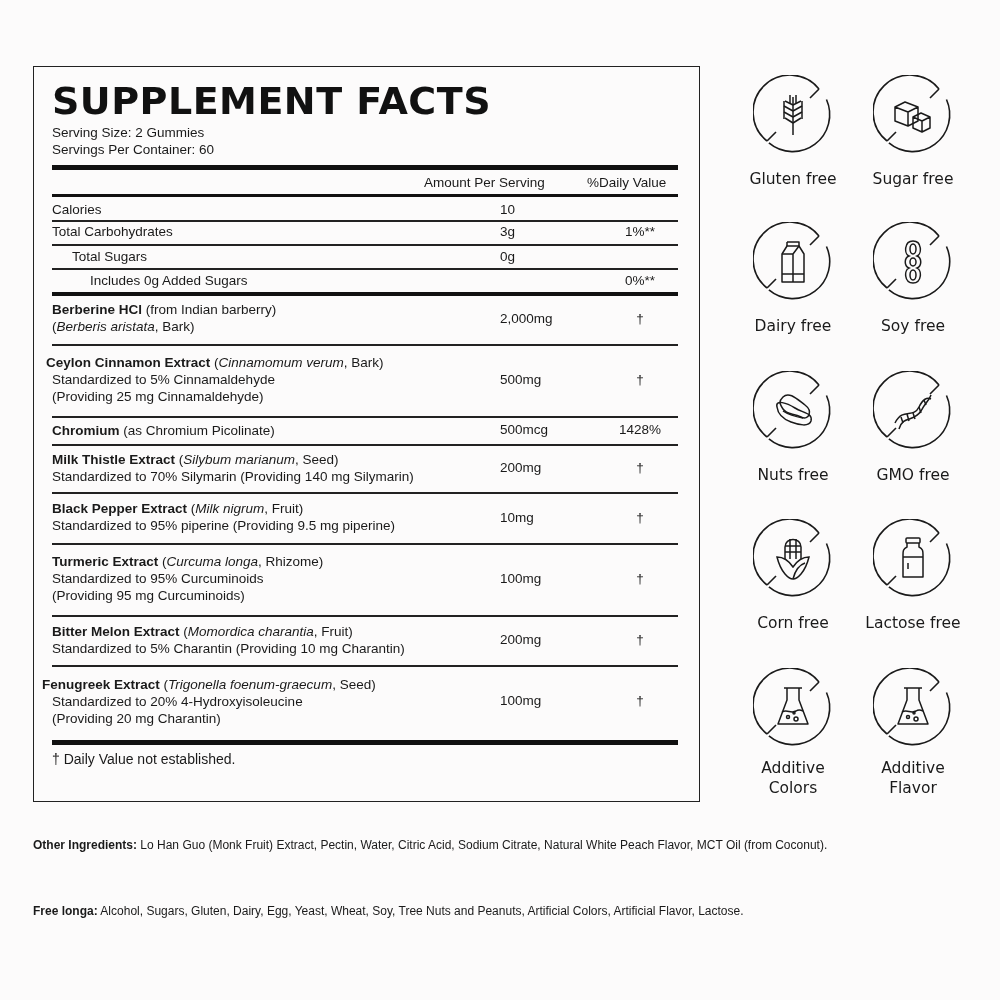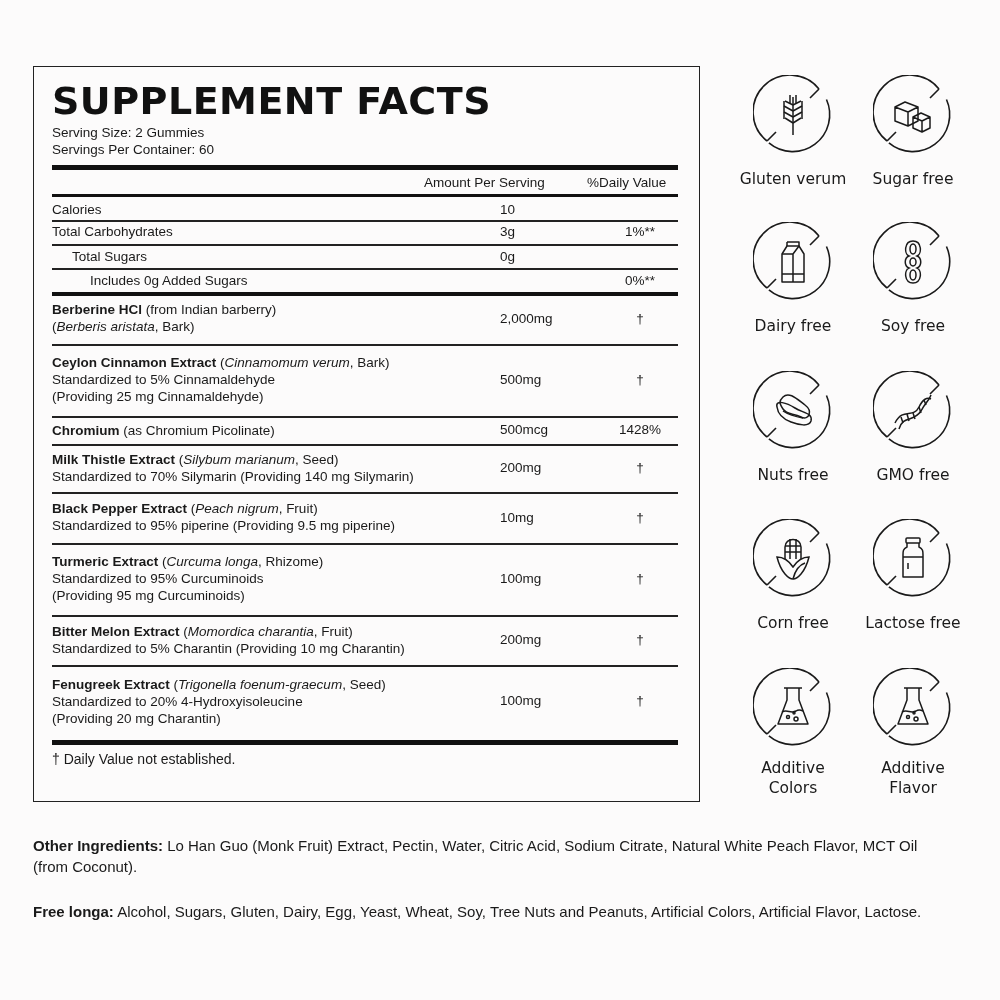--- a/index.html
+++ b/index.html
@@ -23,21 +23,21 @@
   .cell { position:absolute; font-size:13.5px; line-height:17px; white-space:nowrap; }
   .b { font-weight:bold; }
   .i { font-style:italic; }
   .dv { text-align:center; width:60px; }
   .foot { position:absolute; left:18px; font-size:14px; line-height:17px; }
 
   .badge { position:absolute; width:110px; text-align:center; }
   .badge svg { display:block; margin:0 auto; }
   .badge-label { font-family:"DejaVu Sans", sans-serif; font-size:15.5px; color:#1a1a1a; line-height:20px; margin-top:14px; }
 
-  .para { position:absolute; left:33px; width:900px; font-size:15px; line-height:21px; color:#1a1a1a; }
+  .para { position:absolute; left:33px; width:900px; font-size:12px; line-height:21px; color:#1a1a1a; }
   .para .b { font-weight:bold; }
 </style>
 </head>
 <body>
 
 <div class="panel">
   <div class="title">SUPPLEMENT FACTS</div>
   <div class="serving" style="top:58px">Serving Size: 2 Gummies</div>
   <div class="serving" style="top:75px">Servings Per Container: 60</div>
 
@@ -74,21 +74,21 @@
     </div>
     <div class="cell" style="left:18px;top:251px">
       <span>(</span><span class="i">Berberis aristata</span><span>, Bark)</span>
     </div>
     <div class="cell" style="left:466px;top:243px">2,000mg</div>
     <div class="cell dv" style="left:576px;top:243px">†</div>
   </div>
   <div class="line" style="top:277px"></div>
 
   <div>
-    <div class="cell" style="left:18px;top:287px">
+    <div class="cell" style="left:12px;top:287px">
       <span class="b">Ceylon Cinnamon Extract</span><span> (</span><span class="i">Cinnamomum verum</span><span>, Bark)</span>
     </div>
     <div class="cell" style="left:18px;top:304px">Standardized to 5% Cinnamaldehyde</div>
     <div class="cell" style="left:18px;top:321px">(Providing 25 mg Cinnamaldehyde)</div>
     <div class="cell" style="left:466px;top:304px">500mg</div>
     <div class="cell dv" style="left:576px;top:304px">†</div>
   </div>
   <div class="line" style="top:349px"></div>
 
   <div>
@@ -105,21 +105,21 @@
       <span class="b">Milk Thistle Extract</span><span> (</span><span class="i">Silybum marianum</span><span>, Seed)</span>
     </div>
     <div class="cell" style="left:18px;top:401px">Standardized to 70% Silymarin (Providing 140 mg Silymarin)</div>
     <div class="cell" style="left:466px;top:392px">200mg</div>
     <div class="cell dv" style="left:576px;top:392px">†</div>
   </div>
   <div class="line" style="top:425px"></div>
 
   <div>
     <div class="cell" style="left:18px;top:433px">
-      <span class="b">Black Pepper Extract</span><span> (</span><span class="i">Peach nigrum</span><span>, Fruit)</span>
+      <span class="b">Black Pepper Extract</span><span> (</span><span class="i">Milk nigrum</span><span>, Fruit)</span>
     </div>
     <div class="cell" style="left:18px;top:450px">Standardized to 95% piperine (Providing 9.5 mg piperine)</div>
     <div class="cell" style="left:466px;top:442px">10mg</div>
     <div class="cell dv" style="left:576px;top:442px">†</div>
   </div>
   <div class="line" style="top:476px"></div>
 
   <div>
     <div class="cell" style="left:18px;top:486px">
       <span class="b">Turmeric Extract</span><span> (</span><span class="i">Curcuma longa</span><span>, Rhizome)</span>
@@ -135,21 +135,21 @@
     <div class="cell" style="left:18px;top:556px">
       <span class="b">Bitter Melon Extract</span><span> (</span><span class="i">Momordica charantia</span><span>, Fruit)</span>
     </div>
     <div class="cell" style="left:18px;top:573px">Standardized to 5% Charantin (Providing 10 mg Charantin)</div>
     <div class="cell" style="left:466px;top:564px">200mg</div>
     <div class="cell dv" style="left:576px;top:564px">†</div>
   </div>
   <div class="line" style="top:598px"></div>
 
   <div>
-    <div class="cell" style="left:18px;top:609px">
+    <div class="cell" style="left:8px;top:609px">
       <span class="b">Fenugreek Extract</span><span> (</span><span class="i">Trigonella foenum-graecum</span><span>, Seed)</span>
     </div>
     <div class="cell" style="left:18px;top:626px">Standardized to 20% 4-Hydroxyisoleucine</div>
     <div class="cell" style="left:18px;top:643px">(Providing 20 mg Charantin)</div>
     <div class="cell" style="left:466px;top:625px">100mg</div>
     <div class="cell dv" style="left:576px;top:625px">†</div>
   </div>
   <div class="bar-thick" style="top:673px;height:5px"></div>
 
   <div class="foot" style="top:684px">† Daily Value not established.</div>
@@ -171,21 +171,21 @@
     <use href="#ring"></use>
     <g fill="none" stroke="#1a1a1a" stroke-width="1.5">
       <line x1="0" y1="-18" x2="0" y2="20"></line>
       <line x1="-3" y1="-20" x2="-3" y2="-12"></line>
         <line x1="3" y1="-20" x2="3" y2="-12"></line>
       <path d="M0 -10 L-8 -14 M0 -10 L8 -14 M0 -4 L-9 -9 M0 -4 L9 -9 M0 2 L-9 -3 M0 2 L9 -3 M0 8 L-8 3 M0 8 L8 3"></path>
       <line x1="-9" y1="-14" x2="-9" y2="4"></line>
         <line x1="9" y1="-14" x2="9" y2="4"></line>
     </g>
   </svg>
-  <div class="badge-label">Gluten verum</div>
+  <div class="badge-label">Gluten free</div>
 </div>
 <div class="badge" style="left:858px;top:75px">
   <svg width="80" height="80" viewBox="-40 -40 80 80">
     <use href="#ring"></use>
     <g fill="none" stroke="#1a1a1a" stroke-width="1.5" stroke-linejoin="round">
       <path d="M-18 -8 L-8 -13 L5 -8 L5 6 L-5 11 L-18 6 Z M-18 -8 L-5 -3 L5 -8 M-5 -3 L-5 11"></path>
       <path d="M0 2 L8 -2 L17 2 L17 13 L9 17 L0 13 Z M0 2 L9 6 L17 2 M9 6 L9 17"></path>
     </g>
   </svg>
   <div class="badge-label">Sugar free</div>

